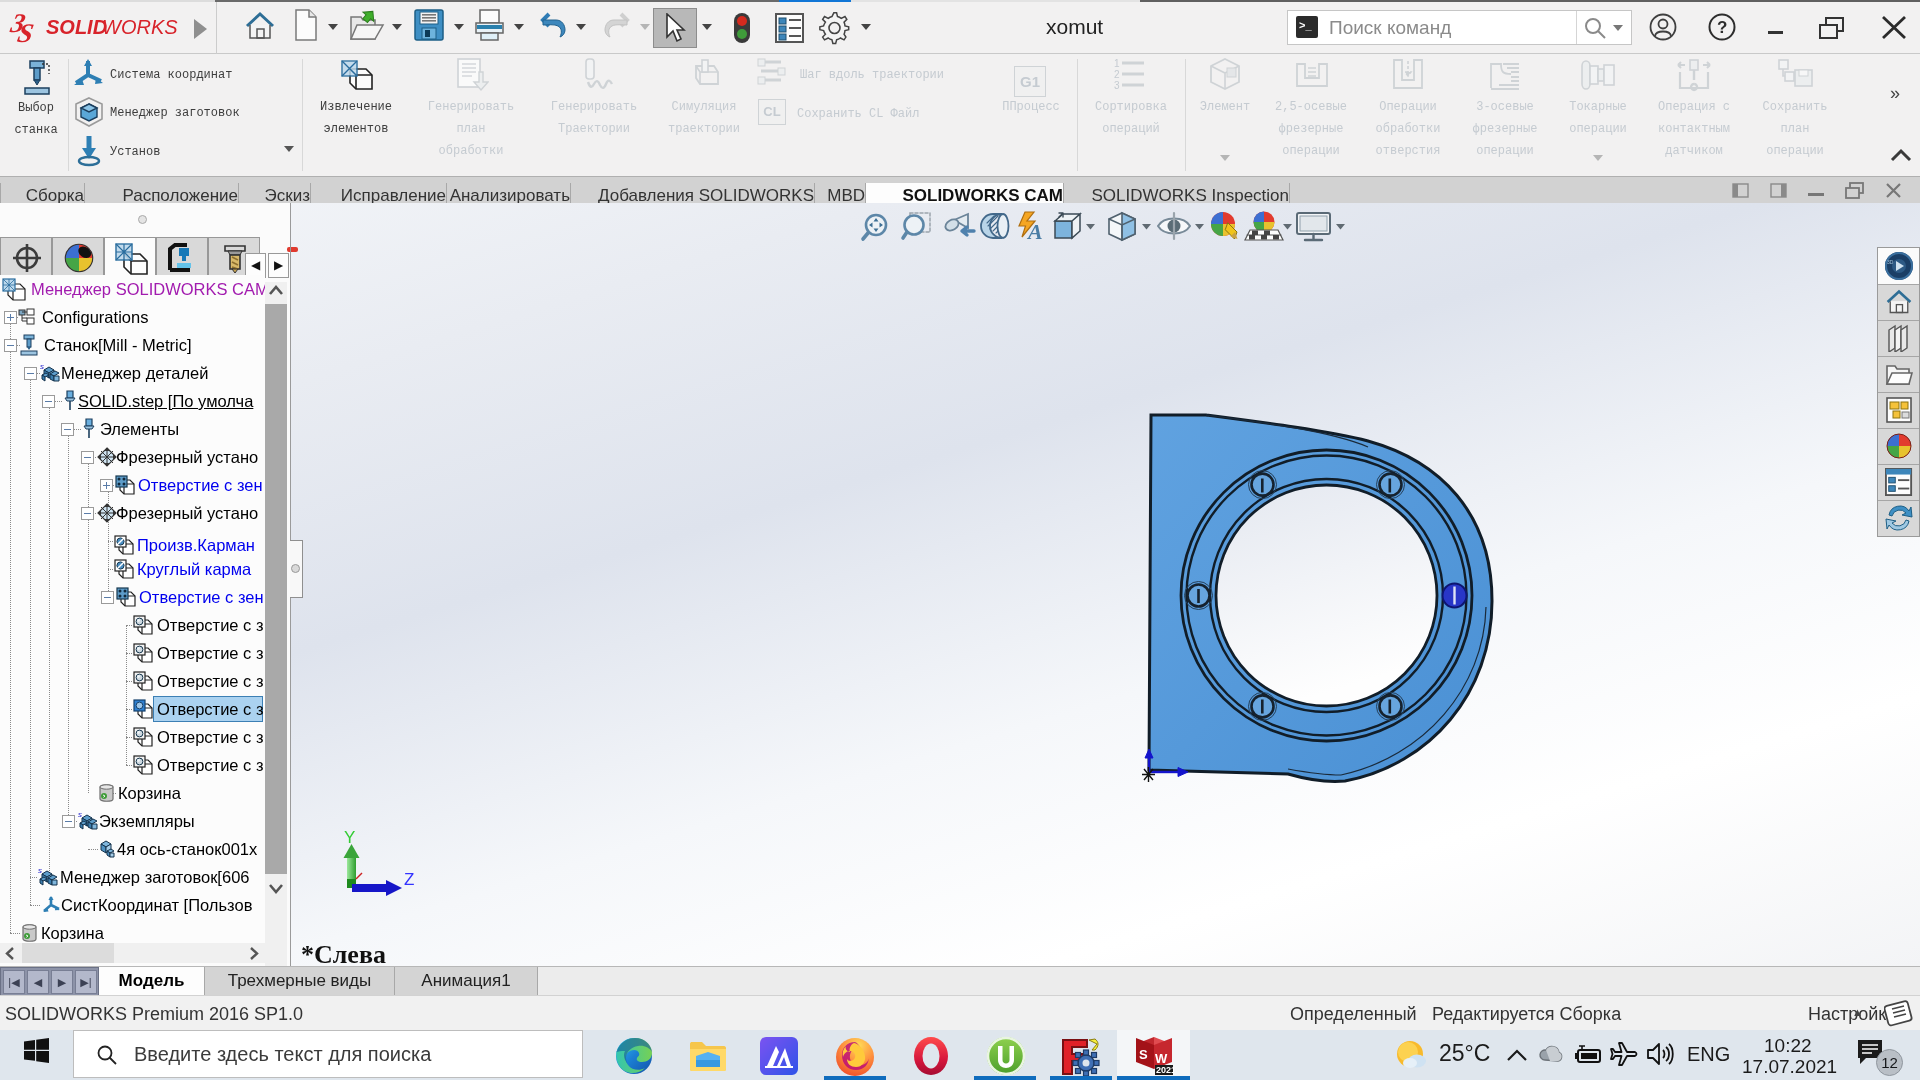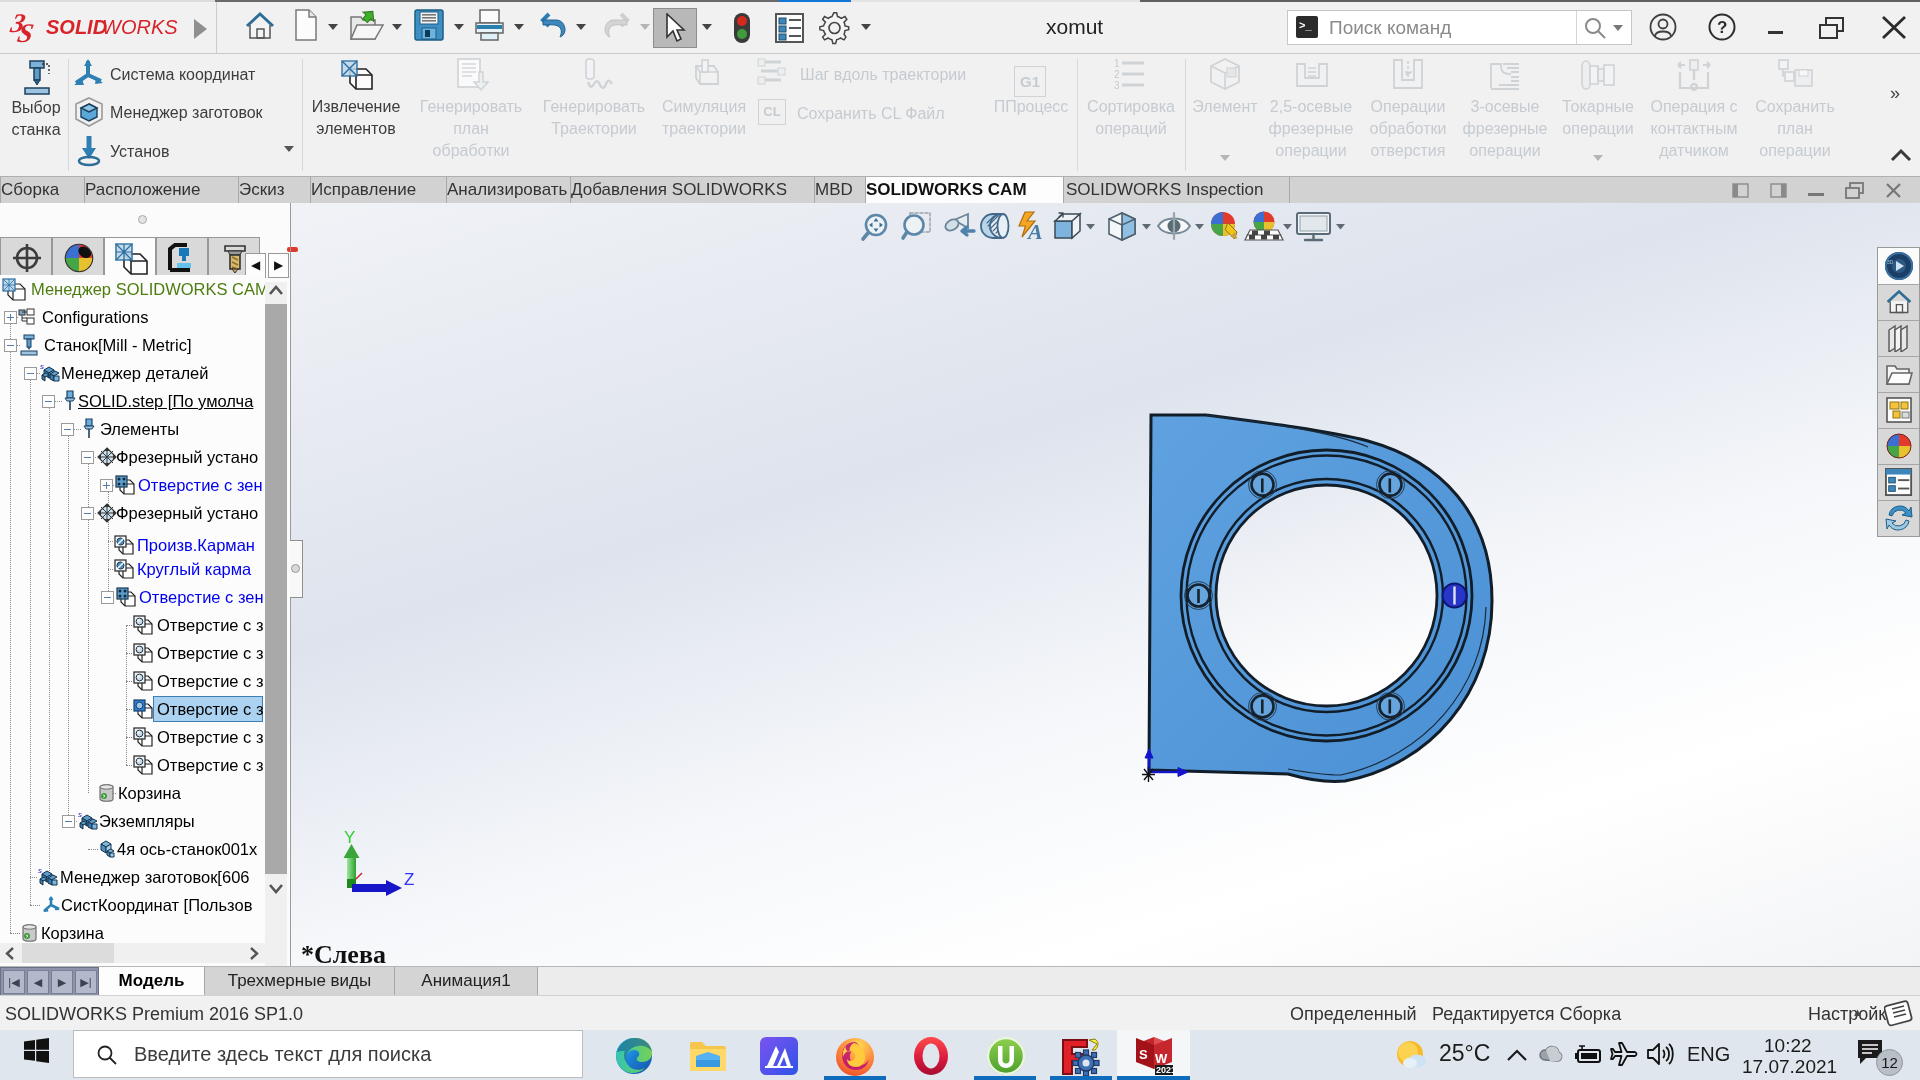--- a/index.html
+++ b/index.html
@@ -7,26 +7,26 @@
   #root { position:relative; width:1920px; height:1080px; background:#f1f1f1; }
   
   #titlebar { position:absolute; left:0; top:0; width:1920px; height:54px; background:#f2f1f1; border-bottom:1px solid #c9c9c9; }
   .tseg { position:absolute; top:0; height:2px; }
   .ticon { position:absolute; top:8px; }
   .dd { position:absolute; width:0; height:0; border-left:5px solid transparent; border-right:5px solid transparent; border-top:6px solid #444; }
   .dd.grey { border-top-color:#b5b5b5; }
   
   #ribbon { position:absolute; left:0; top:55px; width:1920px; height:121px; background:#f2f1f1; }
   .rdiv { position:absolute; top:4px; width:1px; height:112px; background:#d8d8d8; }
-  .rlab { position:absolute; font-size:16px; line-height:22px; color:#3d3d3d; text-align:center; white-space:nowrap; transform:translateX(-50%); }
+  .rlab { position:absolute; font-size:12px; line-height:22px; color:#3d3d3d; text-align:center; white-space:nowrap; transform:translateX(-50%);font-family:Liberation Mono, monospace; }
   .rlab.g { color:#c5cbd1; }
   .rlab.l { transform:none; text-align:left; }
   
   #tabrow { position:absolute; left:0; top:176px; width:1920px; height:27px; background:#d2d2d2; border-top:1px solid #b0b0b0; }
-  .tab { position:absolute; top:0; height:27px; line-height:26px; text-align:left; font-size:17px; color:#333; background:#d2d2d2; border-right:1px solid #a8a8a8; }
+  .tab { position:absolute; top:6px; height:27px; line-height:26px; text-align:right; font-size:17px; color:#333; background:#d2d2d2; border-right:1px solid #a8a8a8; }
   .tab.first { border-left:1px solid #a8a8a8; }
   .tab.active { background:#fdfdfd; font-weight:bold; color:#111; }
   
   #viewport { position:absolute; left:0; top:203px; width:1920px; height:763px;
      background:linear-gradient(163deg,#f4f6f9 0%, #e9ecf2 20%, #dee3ed 40%, #f5f7fa 62%, #ffffff 80%, #f3f4f6 100%); }
   #slabel { position:absolute; left:301px; top:940px; font-family:"Liberation Serif", serif; font-weight:bold; font-size:26px; color:#111; }
   
   #lpanel { position:absolute; left:0; top:203px; width:291px; height:763px; background:#fbfbfb; }
   #lpanel .edge { position:absolute; right:0; top:0; width:1px; height:763px; background:#9a9a9a; }
   .ptab { position:absolute; top:34px; height:41px; background:#d9d9d9; border:1px solid #989898; }
@@ -638,21 +638,21 @@
       <div class="abs" style="left:30px;top:602px;width:7px;height:1px;border-top:1px dotted #8a8a8a;"></div>
       <div class="abs" style="left:30px;top:630px;width:10px;height:1px;border-top:1px dotted #8a8a8a;"></div>
       <div class="abs" style="left:10px;top:658px;width:10px;height:1px;border-top:1px dotted #8a8a8a;"></div>
       <div class="trow" style="top:0px;width:265px;">
           <svg class="abs" style="left:2px;top:3px" width="24" height="23" viewBox="0 0 24 23">
             <path d="M6 6 L18 6 L23 11 L23 22 L11 22 L6 17 Z" fill="#fff" stroke="#222" stroke-width="1.2"></path>
             <path d="M6 6 L11 11 L23 11 M11 11 L11 22" fill="none" stroke="#222" stroke-width="1.2"></path>
             <rect x="1" y="1" width="12" height="12" fill="#bcd8ec" stroke="#2a6d9e" stroke-width="1.2"></rect>
             <path d="M1 1 L13 13 M13 1 L1 13 M7 1 V13 M1 7 H13" stroke="#2a6d9e" stroke-width="0.8"></path>
           </svg>
-          <div class="txt" style="left:31px;color:#4d7c0f;position:absolute;">Менеджер SOLIDWORKS CAM</div>
+          <div class="txt" style="left:31px;color:#a21caf;position:absolute;">Менеджер SOLIDWORKS CAM</div>
         </div>
       <div class="trow" style="top:28px;width:265px;">
           <div class="pm plus" style="left:4px;"></div>
           <svg class="abs" style="left:18px;top:5px" width="17" height="17" viewBox="0 0 17 17">
             <rect x="1" y="2" width="6" height="5" fill="#7da7c4" stroke="#333"></rect>
             <rect x="9" y="1" width="7" height="6" fill="#fff" stroke="#333"></rect>
             <rect x="9" y="10" width="7" height="6" fill="#fff" stroke="#333"></rect>
             <path d="M4 7 V13 H9 M4 10 H9 M4 4 H9" fill="none" stroke="#333"></path>
           </svg>
           <div class="txt" style="left:42px;color:#000;position:absolute;">Configurations</div>

